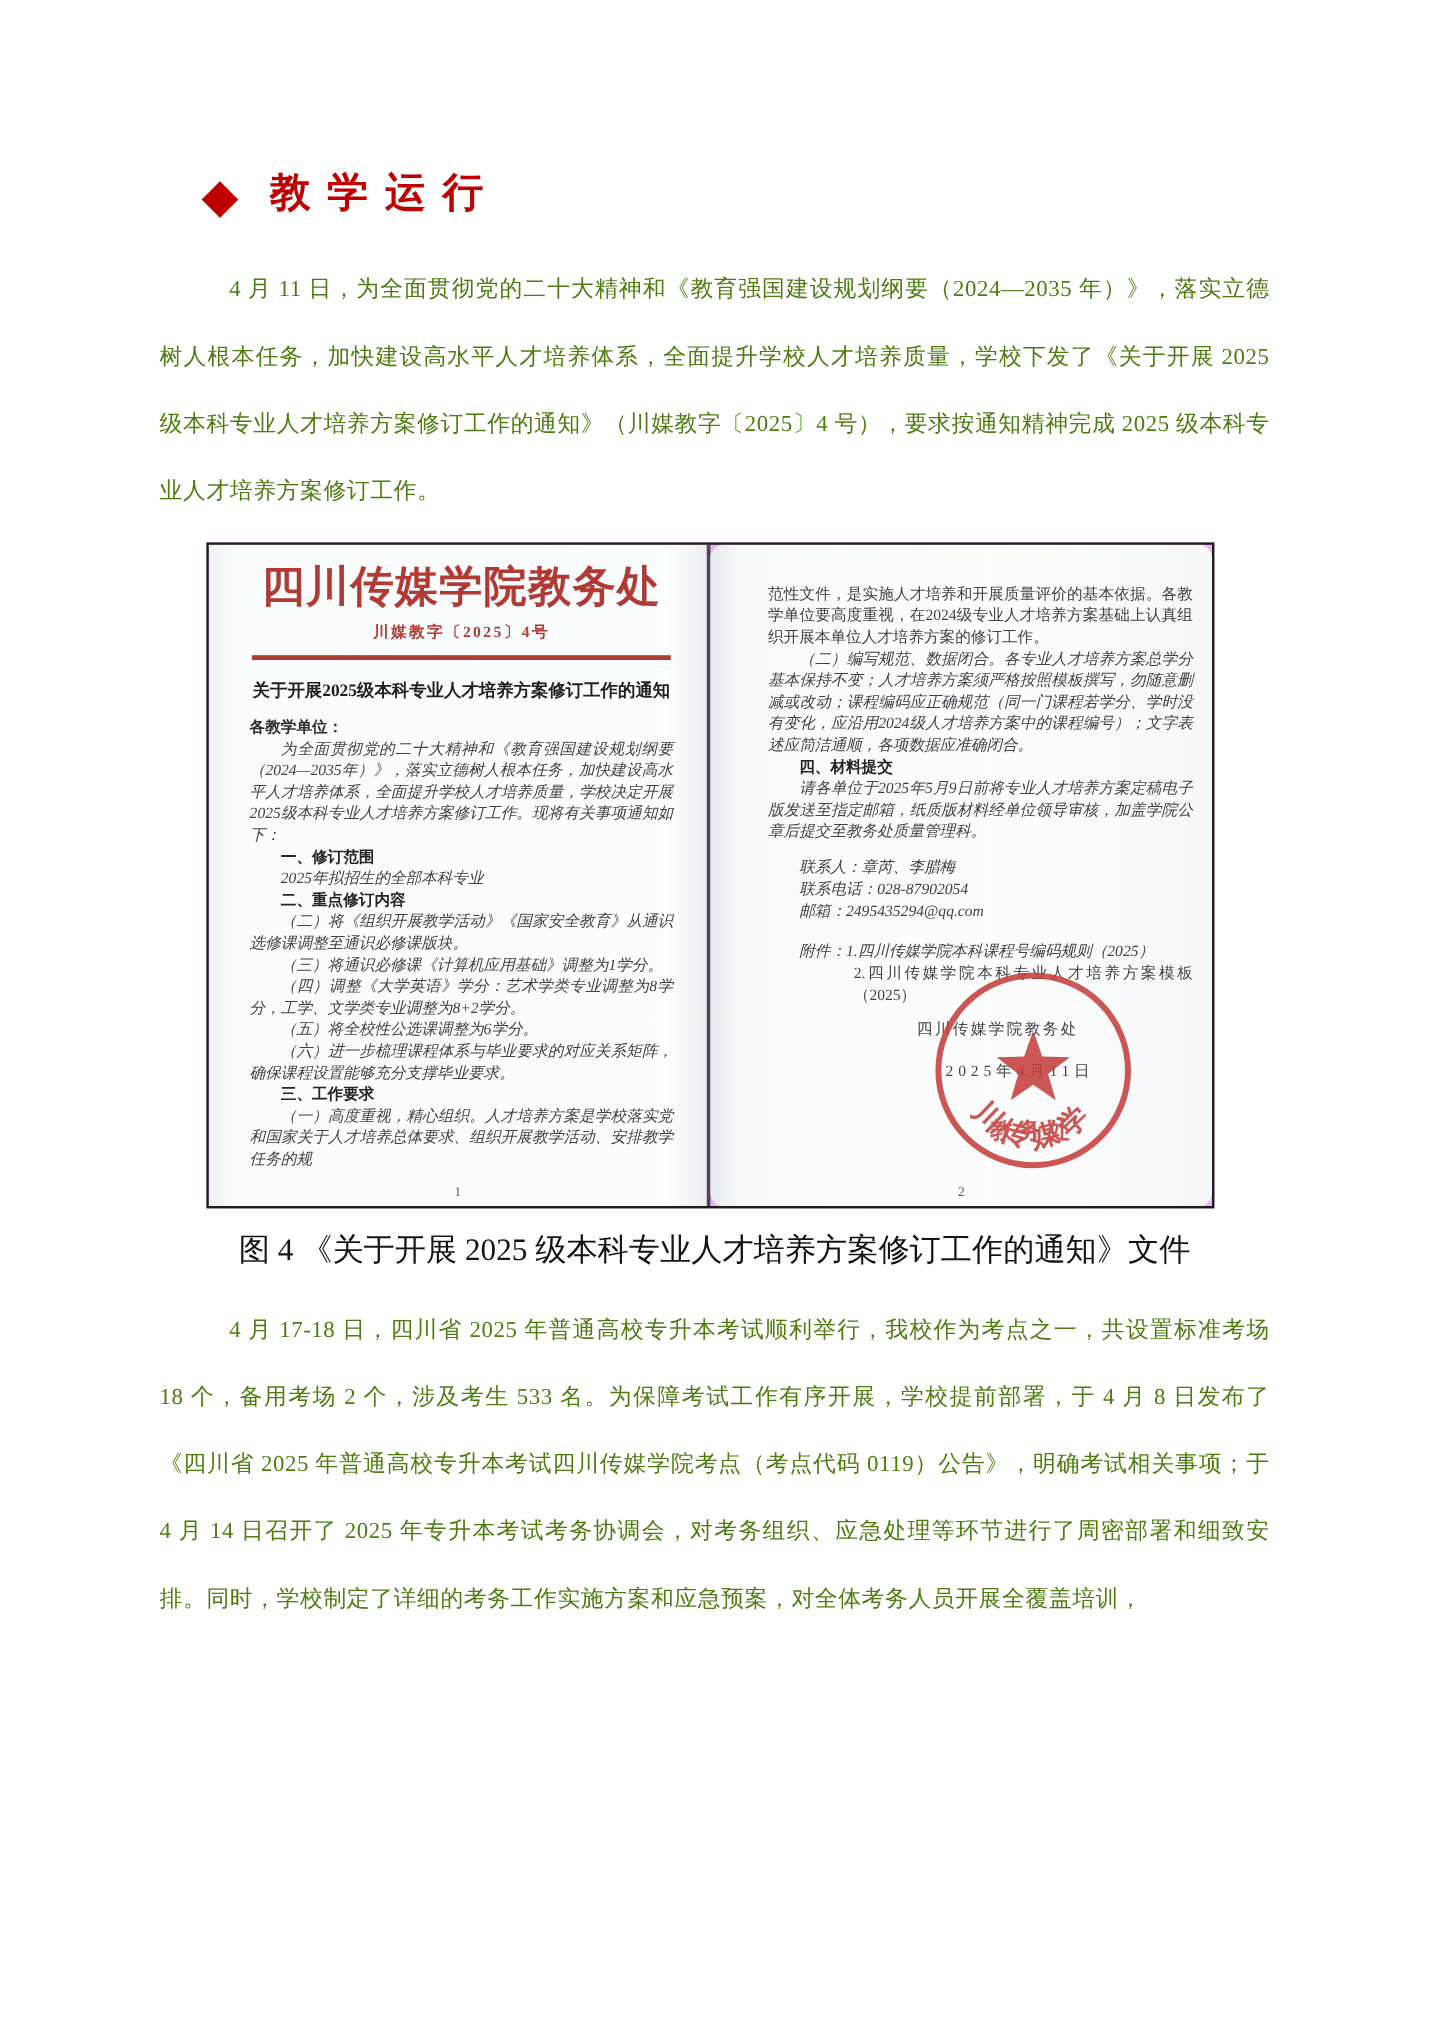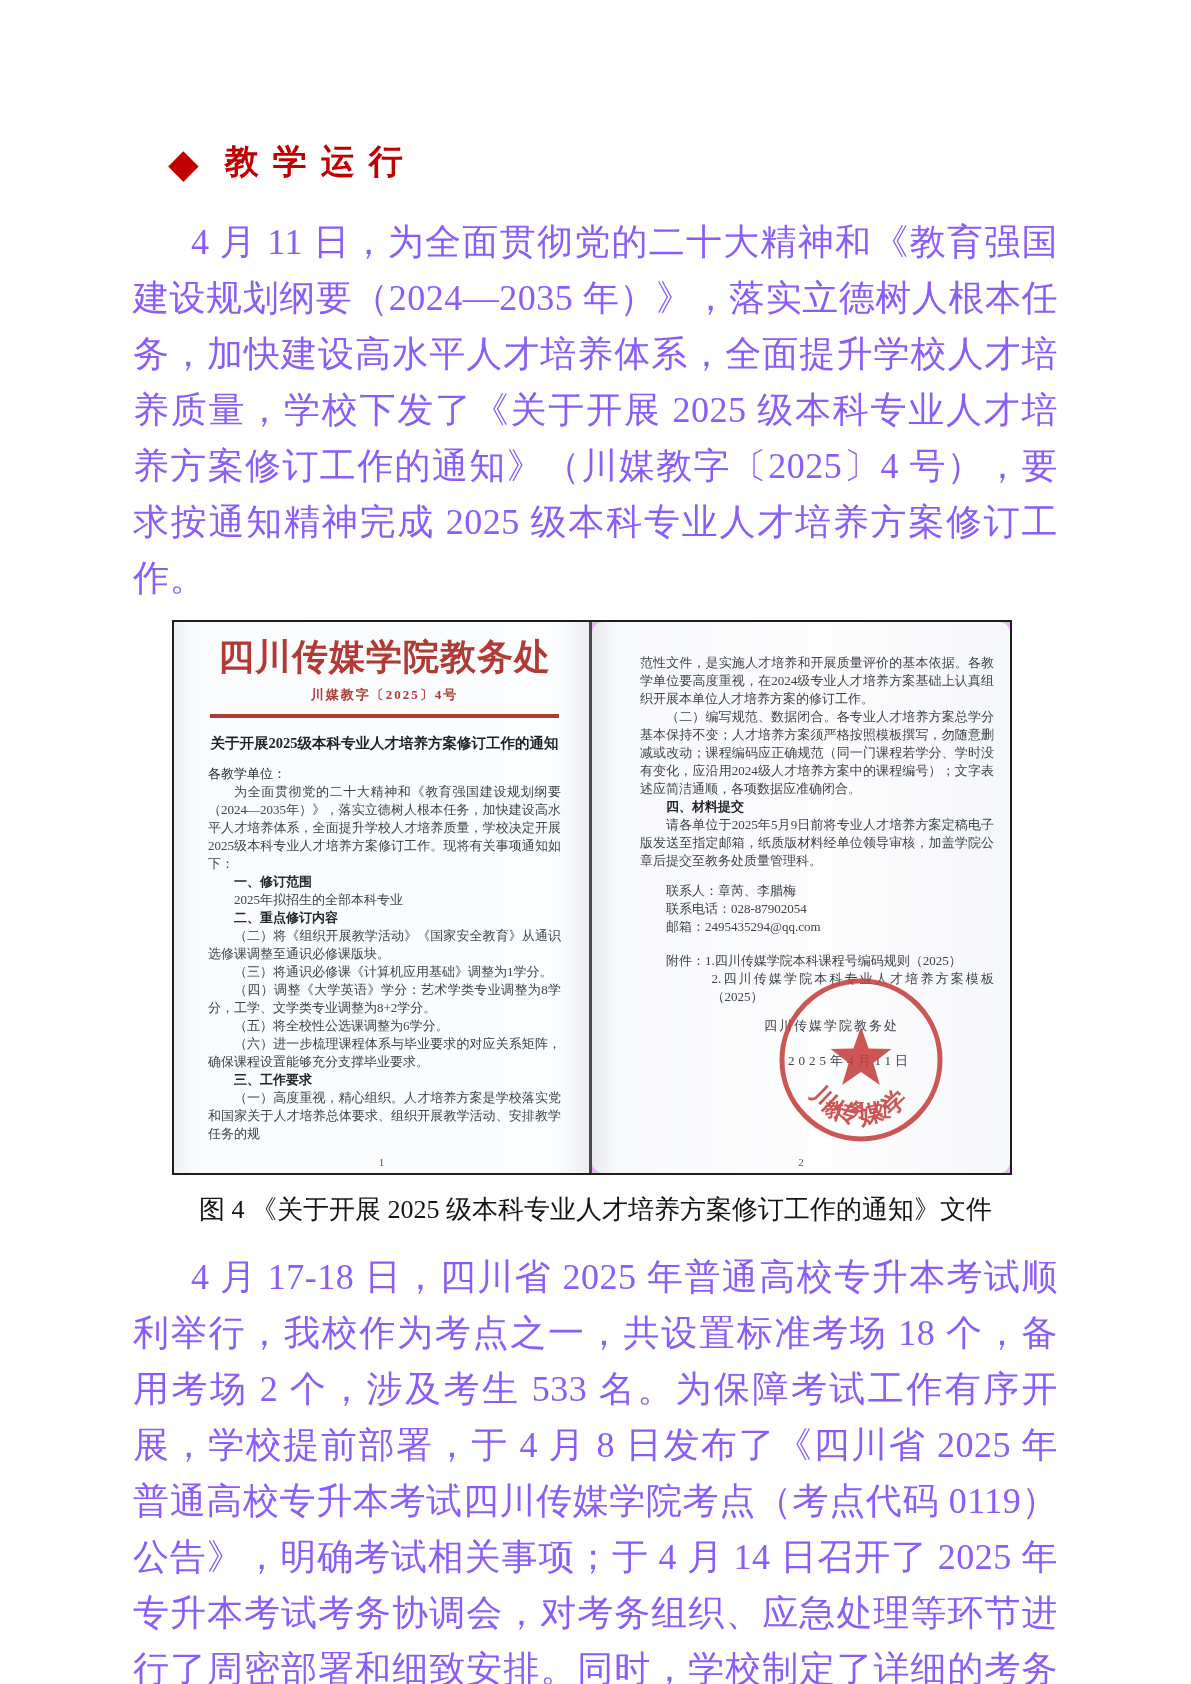--- a/index.html
+++ b/index.html
@@ -16,22 +16,22 @@
   .heading { margin-top:140px; display:flex; align-items:center; height:48px; }
   .heading .diamond {
     color:#c00000; font-size:40px; line-height:48px; margin-left:35px; margin-right:26px;
   }
   .heading .heading-text {
     color:#c00000; font-weight:bold; font-size:34px; letter-spacing:14px; line-height:48px;font-family:Liberation Mono, monospace;
   }
 
   
   .para {
-    margin-top:26px; font-size:36px; line-height:56px; text-align:justify;
-    text-indent:58px; color:#8b5cf6; letter-spacing:0.5px;
+    margin-top:26px; font-size:19px; line-height:56px; text-align:justify;
+    text-indent:58px; color:#4d7c0f; letter-spacing:0.5px;
   }
   .para.second { margin-top:22px; }
 
   
   .scan {
     margin-top:14px; margin-left:39px; width:840px; height:555px;
     border:2px solid #1e1e1e; background:#f0abfc; display:flex; overflow:hidden;
     box-shadow:0 0 0 1px #cfcfcf inset;
   }
   .scan-page { position:relative; overflow:hidden; height:100%; }
@@ -53,22 +53,22 @@
   .scan-docnum {
     margin-top:8px; color:#b13a34; font-weight:bold; font-size:13px;
     text-align:center; letter-spacing:2px;
   }
   .scan-rule { margin:10px 2px 0; height:4px; background:#b13a34; }
   .scan-title {
     margin-top:16px; color:#1d2025; font-weight:bold; font-size:14.5px;
     text-align:center; white-space:nowrap;
   }
   .scan-body { font-size:13px; line-height:18px; color:#3e434b; text-align:justify; }
-  .scan-salutation { margin-top:12px; font-weight:normal; color:#2c2f35; }
-  .scan-ind { text-indent:2em; }
+  .scan-salutation { margin-top:12px; font-weight:bold; color:#2c2f35; }
+  .scan-ind { text-indent:2em;font-style:italic; }
   .scan-h { font-weight:bold; color:#22252a; text-indent:2em; }
   .scan-pagenum {
     position:absolute; bottom:5px; left:0; width:100%; text-align:center;
     font-size:11px; color:#5a5a5a;
   }
   .sig-line { position:absolute; font-size:13px; color:#3e434b; letter-spacing:2px; z-index:1; white-space:nowrap; }
   .sig-org { top:395px; left:172px; }
   .sig-date { top:430px; left:196px; letter-spacing:4px; }
   .stamp { position:absolute; top:352px; left:183px; width:172px; height:172px; z-index:2; opacity:0.88; }
 

